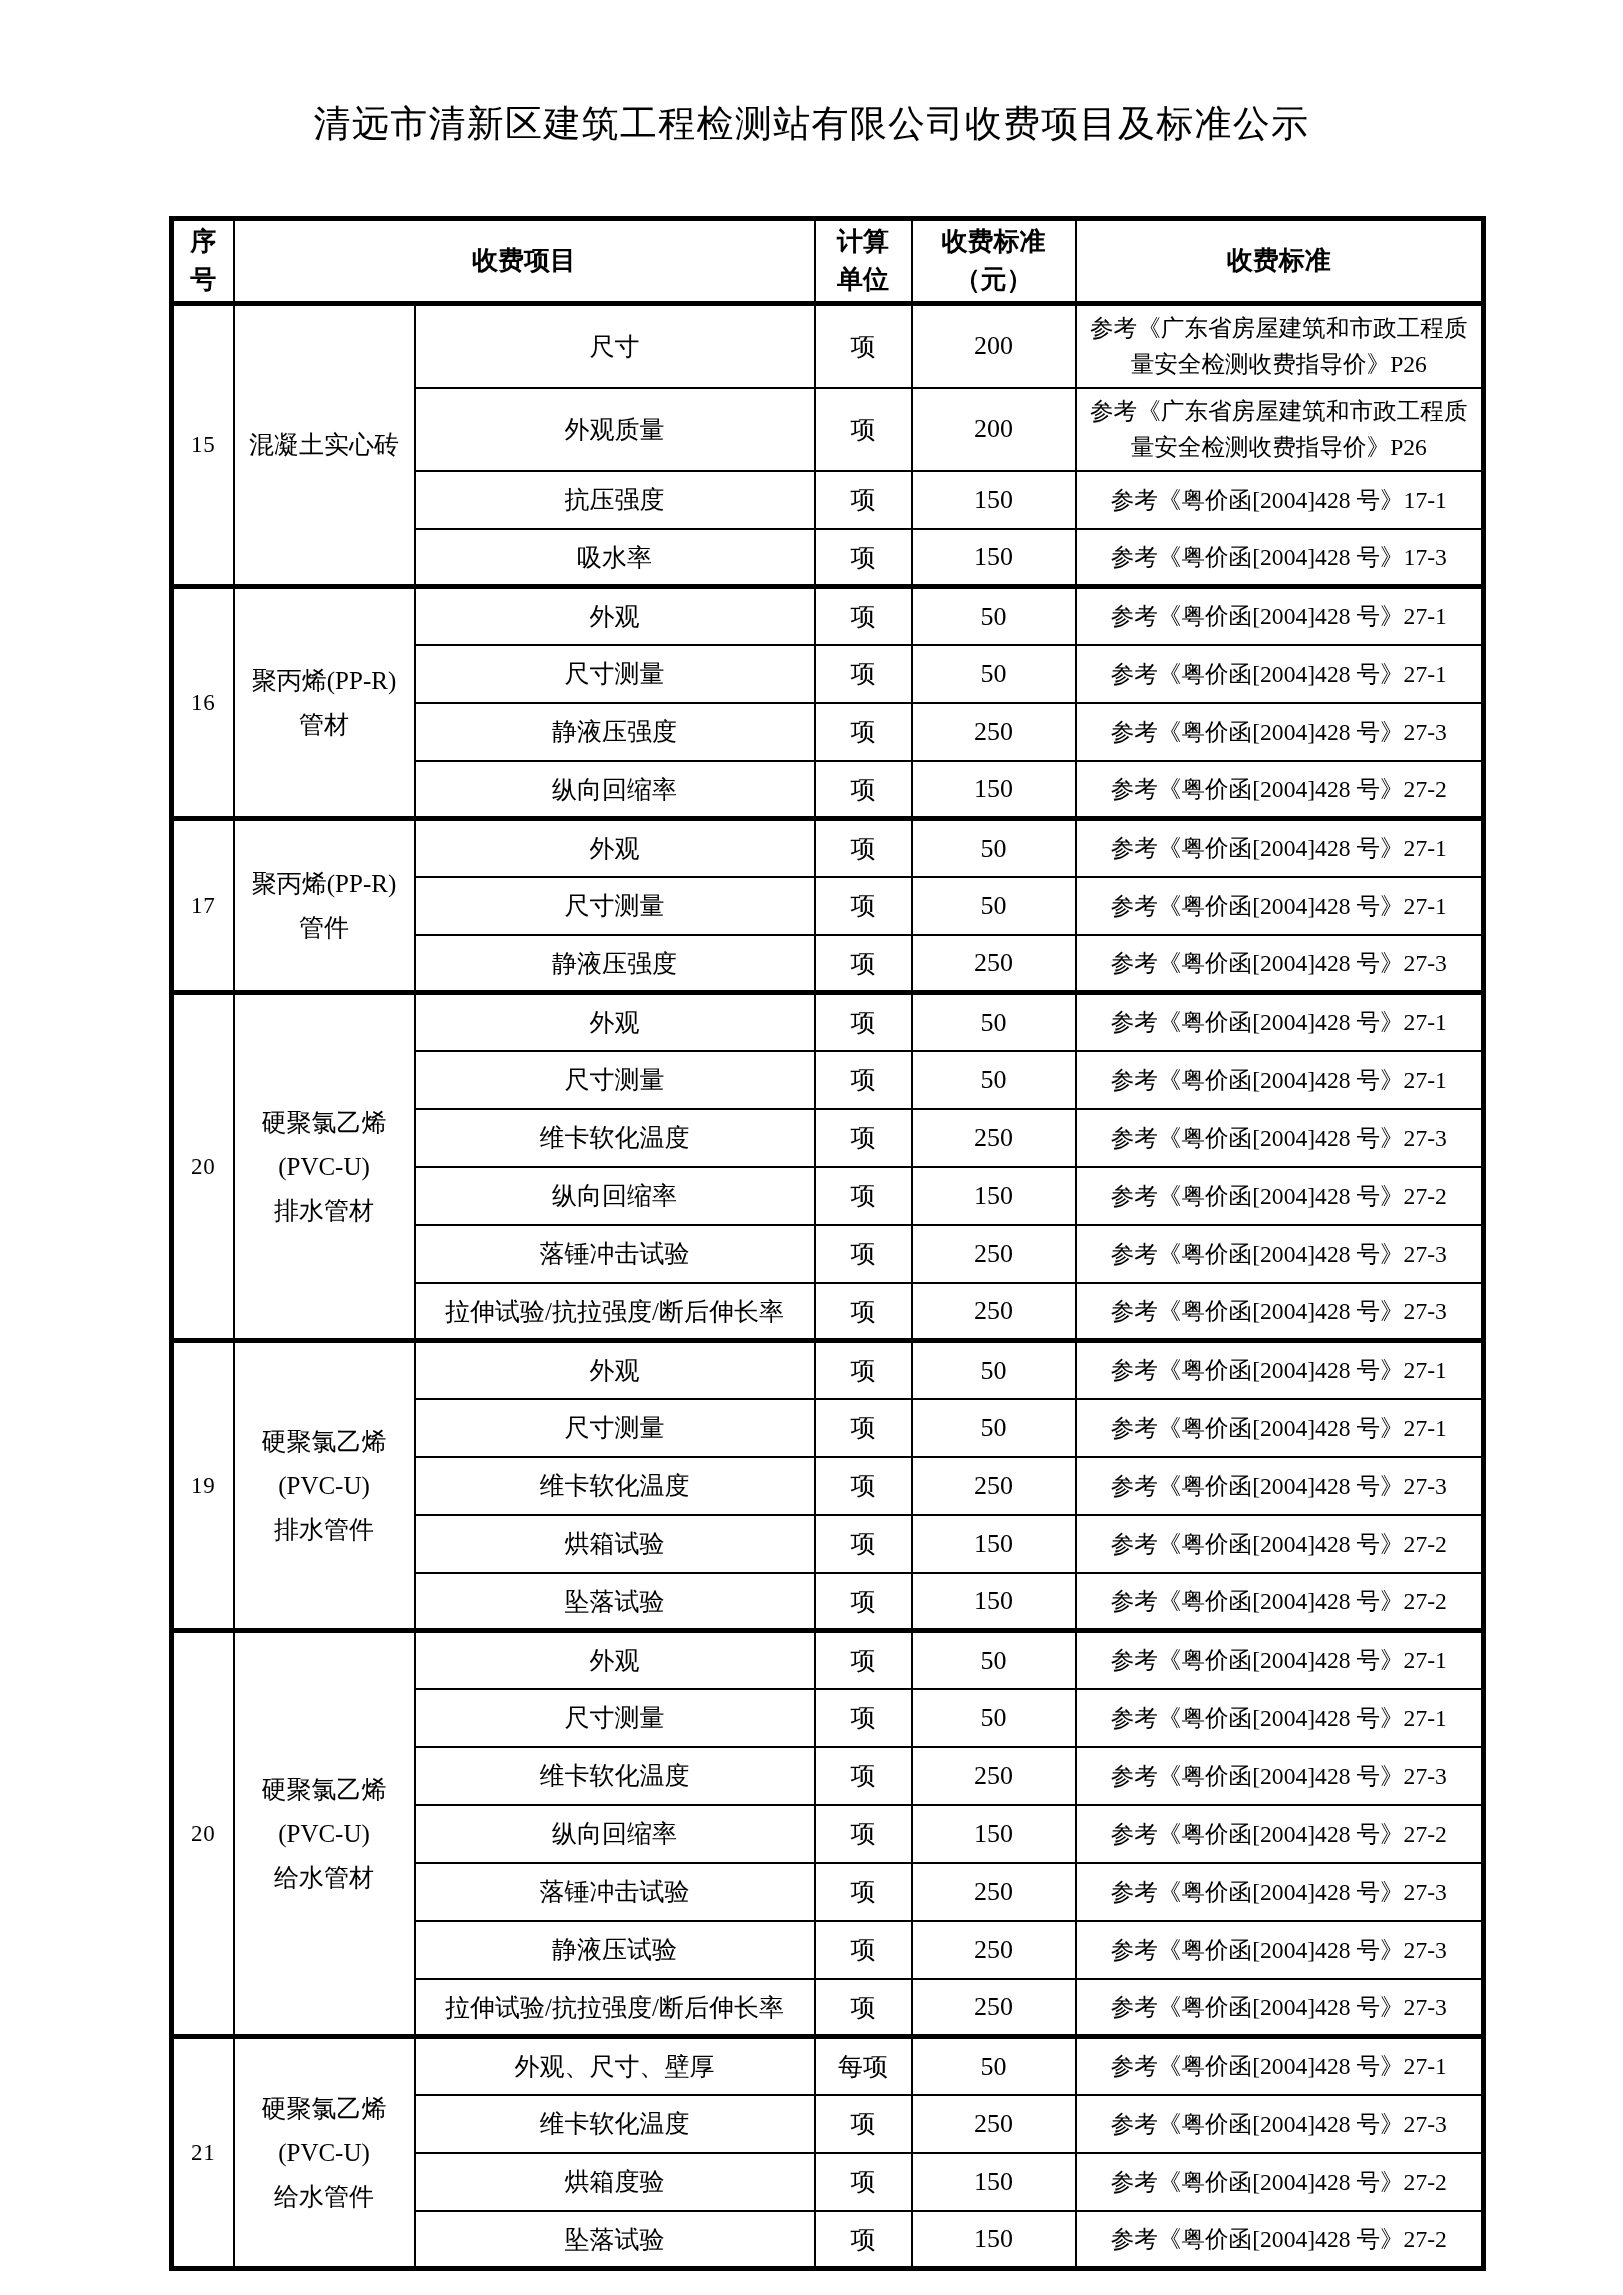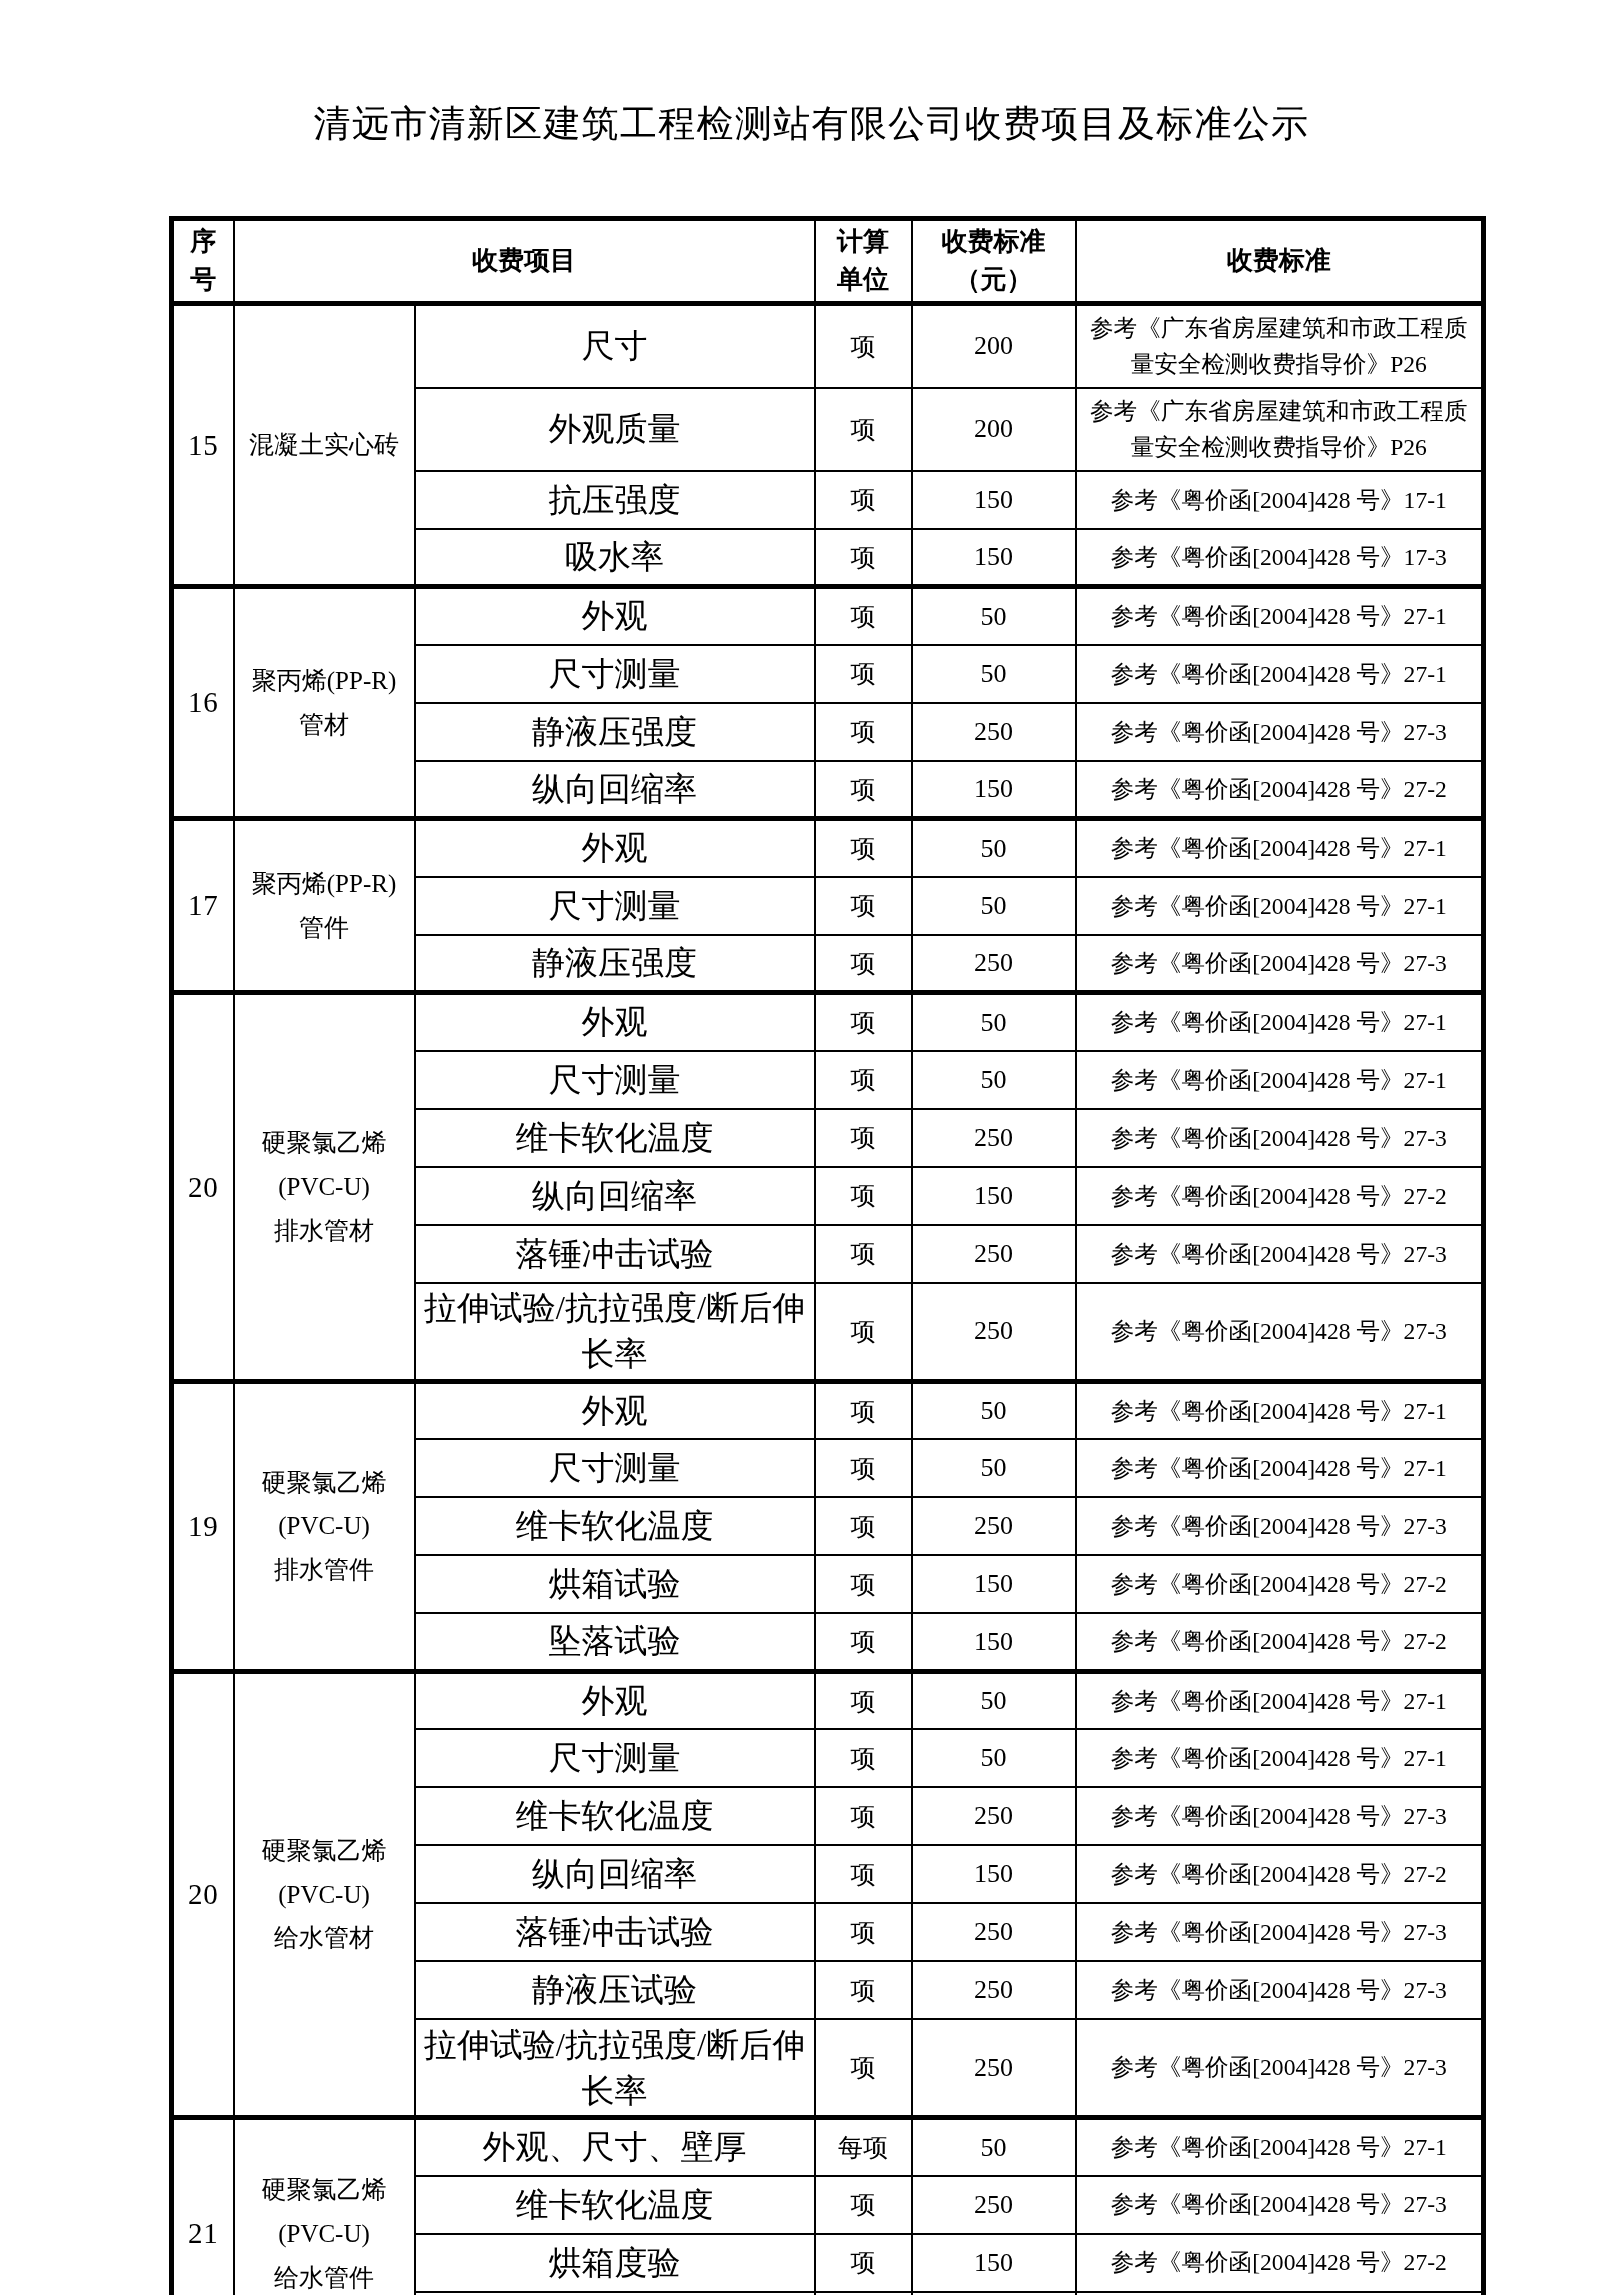--- a/index.html
+++ b/index.html
@@ -47,31 +47,31 @@
   .fee-table thead th {
     font-size: 26px;
     font-weight: bold;
     white-space: pre-line;
     line-height: 1.45;
     border-bottom: 5.2px solid #000000;
   }
   .fee-table tbody tr { height: 58px; }
   .fee-table tbody tr.group-start td { border-top: 5.2px solid #000000; }
   td.serial-cell {
-    font-size: 29px;
+    font-size: 23px;
     letter-spacing: 0.7px;
   }
   td.category-cell {
     font-size: 25px;
     white-space: pre-line;
     line-height: 1.75;
     padding: 5.2px 2.6px;
   }
   td.item-cell {
-    font-size: 33px;
+    font-size: 25px;
     line-height: 1.4;
     text-align: center;
   }
   td.unit-cell {
     font-size: 25px;
   }
   td.fee-cell {
     font-size: 26px;
   }
   td.basis-cell {

